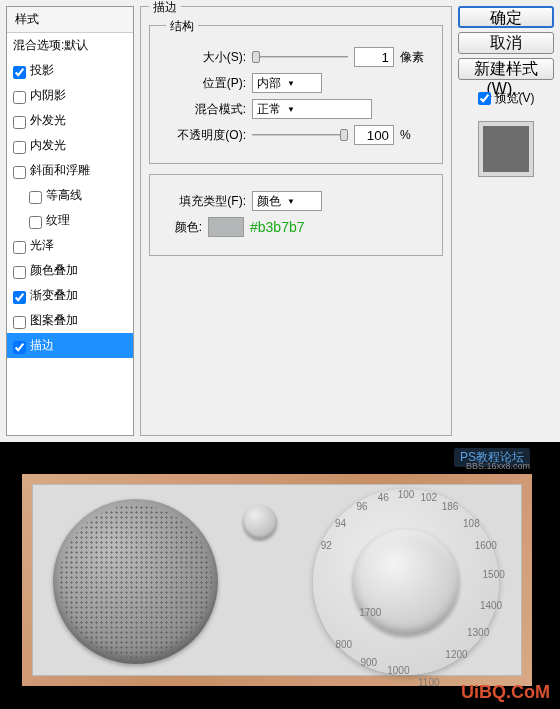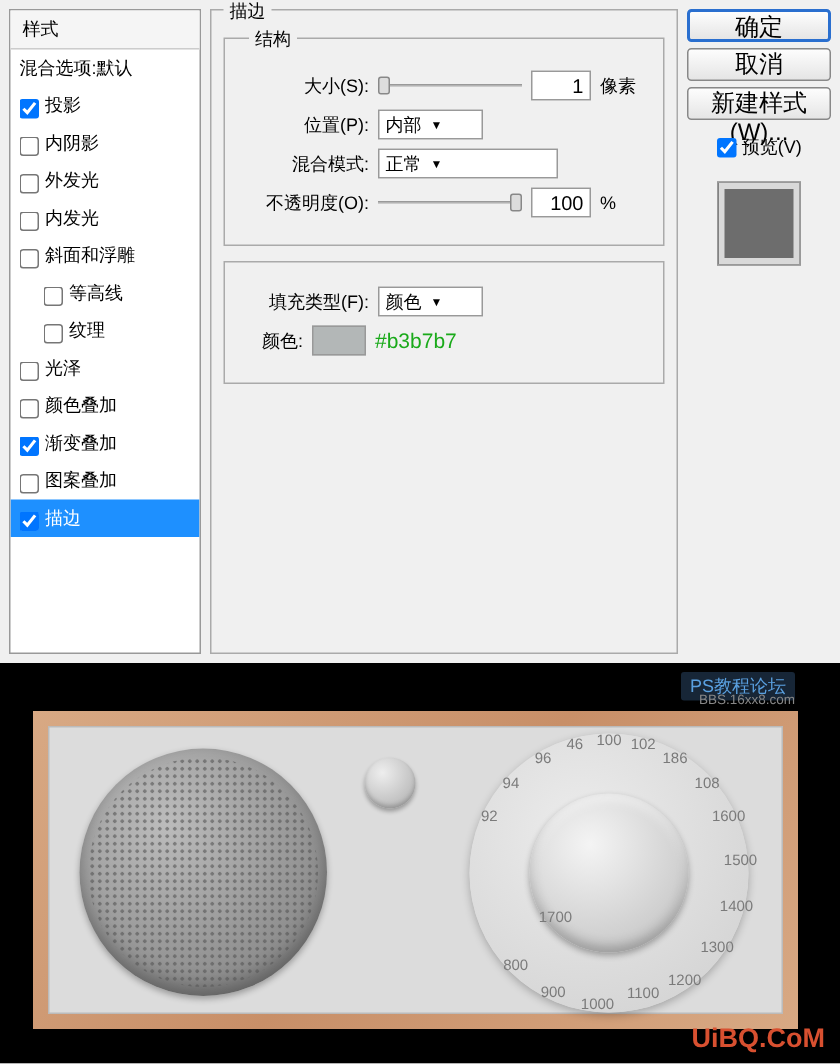--- a/index.html
+++ b/index.html
@@ -208,21 +208,21 @@
             <span class="freq" style="left: 70.2239px; top: 7.99853px;">46</span>
             <span class="freq" style="left: 93px; top: 5px;">100</span>
             <span class="freq" style="left: 115.776px; top: 7.99853px;">102</span>
             <span class="freq" style="left: 137px; top: 16.7898px;">186</span>
             <span class="freq" style="left: 158.397px; top: 34.1165px;">108</span>
             <span class="freq" style="left: 172.755px; top: 55.8096px;">1600</span>
             <span class="freq" style="left: 180.665px; top: 85.3303px;">1500</span>
             <span class="freq" style="left: 178.001px; top: 115.776px;">1400</span>
             <span class="freq" style="left: 165.085px; top: 143.475px;">1300</span>
             <span class="freq" style="left: 143.475px; top: 165.085px;">1200</span>
-            <span class="freq" style="left: 115.776px; top: 174px;">1100</span>
+            <span class="freq" style="left: 115.776px; top: 193px;">1100</span>
             <span class="freq" style="left: 85.3303px; top: 180.665px;">1000</span>
             <span class="freq" style="left: 55.8096px; top: 172.755px;">900</span>
             <span class="freq" style="left: 30.7746px; top: 155.225px;">800</span>
             <span class="freq" style="left: 10.307px; top: 123.098px; margin-left: 47px;">1700</span>
           </div>
       </div>
     </div>
   </div>
   <div class="watermark-bot">UiBQ.CoM</div>
 </div>

